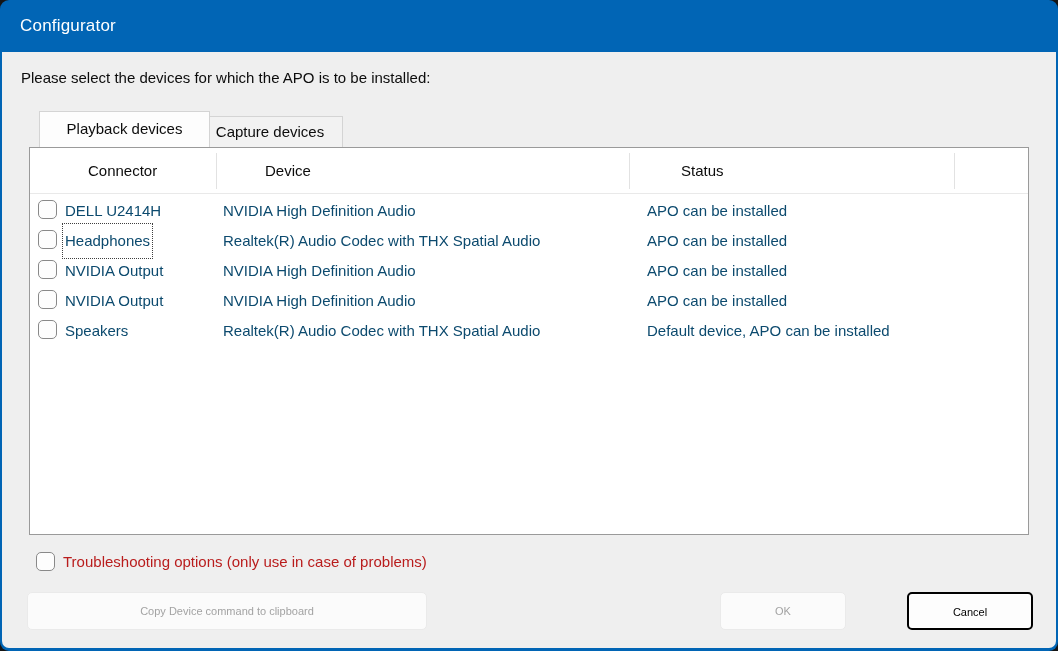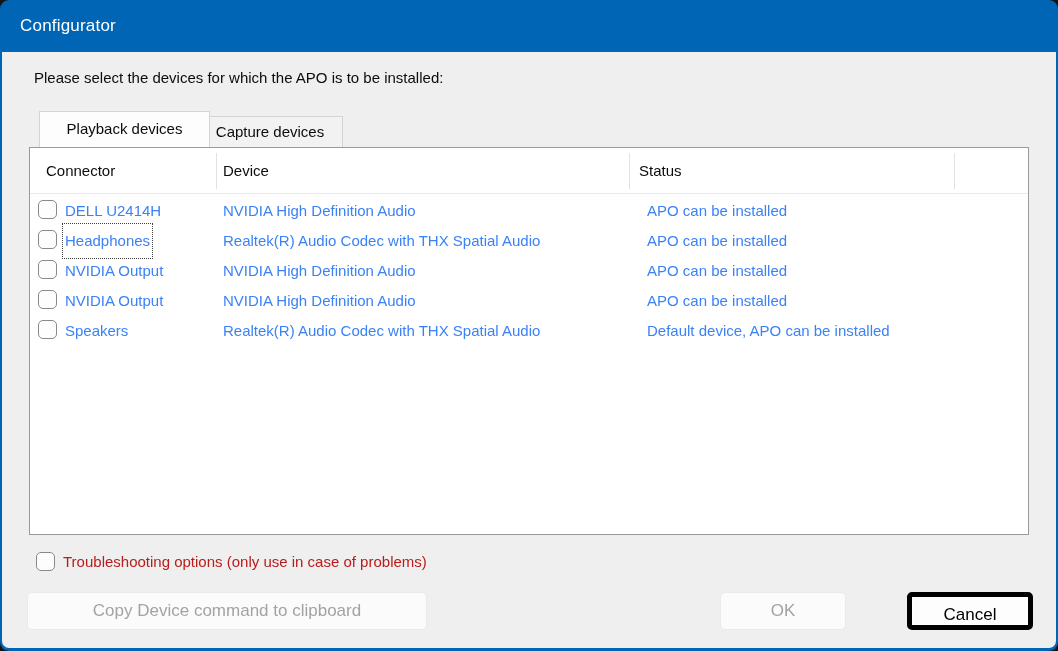--- a/index.html
+++ b/index.html
@@ -31,21 +31,21 @@
     letter-spacing: 0.2px;
   }
   .dialog-body {
     position: absolute;
     top: 52px; left: 2px; right: 2px; bottom: 3px;
     background: #efefef;
     border-radius: 0 0 7px 7px;
   }
   .instruction {
     position: absolute;
-    left: 32px; top: 17px;
+    left: 19px; top: 17px;
     font-size: 15px;
     color: #0c0c0c;
   }
   
   .tab {
     position: absolute;
     box-sizing: border-box;
     font-size: 15px;
     color: #0c0c0c;
     text-align: center;
@@ -79,20 +79,21 @@
   }
   .lv-header {
     position: relative;
     height: 46px;
     font-size: 15px;
     color: #0c0c0c;
   }
   .lv-header .col-label {
     position: absolute;
     line-height: 46px;
+    margin-left: 42px;
   }
   .col-connector-h { left: 16px; }
   .col-device-h    { left: 193px; }
   .col-status-h    { left: 609px; }
   .hsep {
     position: absolute;
     top: 5px;
     width: 1px; height: 36px;
     background: #e2e2e2;
   }
@@ -103,21 +104,21 @@
     position: absolute;
     left: 0; right: 0; top: 45px;
     height: 1px;
     background: #e9e9e9;
   }
   .lv-rows { position: absolute; top: 48px; left: 0; right: 0; }
   .lv-row {
     position: relative;
     height: 30px;
     font-size: 15px;
-    color: #3b82f6;
+    color: #0c4a6e;
   }
   .lv-row .cell { position: absolute; line-height: 30px; white-space: nowrap; }
   .cell-connector { left: 35px; }
   .cell-device    { left: 193px; }
   .cell-status    { left: 609px; margin-left: 8px; }
   .checkbox {
     position: absolute;
     left: 8px; top: 4px;
     width: 19px; height: 19px;
     background: #fdfdfd;
@@ -145,33 +146,33 @@
     box-sizing: border-box;
     margin-right: 8px;
     flex: none;
   }
   .trouble-label { font-size: 15px; color: #b91c1c; }
   .btn {
     position: absolute;
     top: 540px;
     height: 38px;
     border-radius: 5px;
-    font-size: 17px;
+    font-size: 11px;
     box-sizing: border-box;
     text-align: center;
     line-height: 36px;
   }
   .btn.disabled {
     background: #fbfbfb;
     border: 1px solid #eaeaea;
     color: #a3a3a3;
   }
   .btn.default {
     background: #fdfdfd;
-    border: 5px solid #000000;
+    border: 2px solid #000000;
     box-shadow: 0 0 0 1px #ffffff inset;
     color: #000000;
   }
   .btn-copy   { left: 25px;  width: 400px; }
   .btn-ok     { left: 718px; width: 126px; text-align: center; }
   .btn-cancel { left: 905px; width: 126px; }
 </style>
 </head>
 <body>
 

